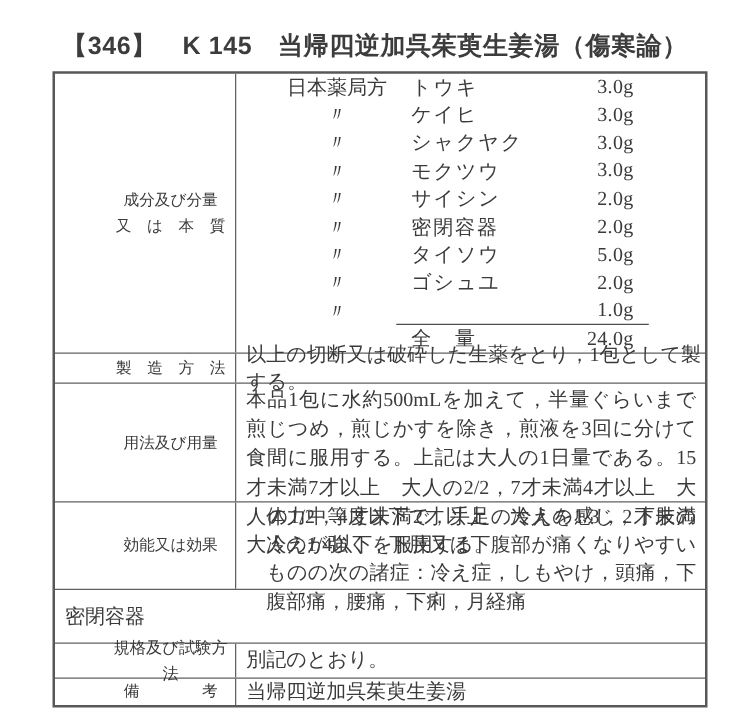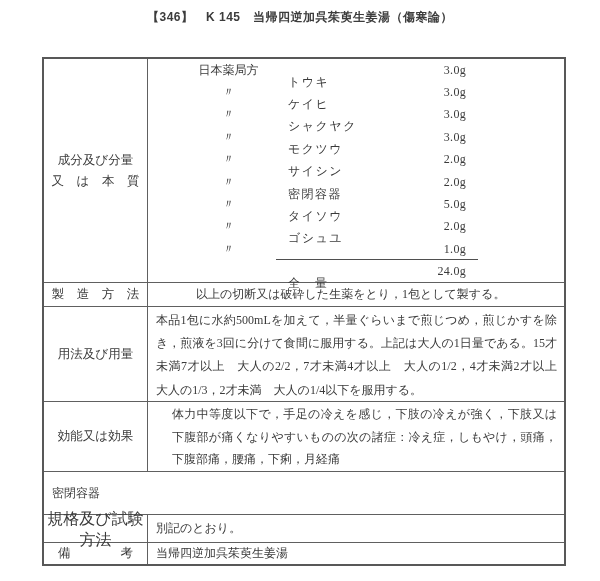--- a/index.html
+++ b/index.html
@@ -3,53 +3,53 @@
 <meta charset="utf-8">
 <style>
   html,body{margin:0;padding:0;}
   body{
     width:600px;height:581px;background:#ffffff;position:relative;
     font-family:"Liberation Serif","DejaVu Serif",serif;
     color:#3a3a3a;
     -webkit-font-smoothing:antialiased;
   }
   .title{
-    position:absolute;top:9px;left:0;width:600px;text-align:center;
+    position:absolute;top:23px;left:0;width:600px;text-align:center;
     font-family:"Liberation Sans","DejaVu Sans",sans-serif;
-    font-size:12px;font-weight:600;letter-spacing:0.5px;color:#3c3c3c;
+    font-size:20px;font-weight:600;letter-spacing:0.5px;color:#3c3c3c;
   }
   .doc-table{
     position:absolute;left:42px;top:57px;width:520px;
     border:2px solid #585858;background:#fff;
   }
   .row{display:flex;}
   .row + .row{border-top:1.6px solid #606060;}
   .label-cell{
     width:103px;min-width:103px;max-width:103px;
     border-right:1.7px solid #606060;
     display:flex;flex-direction:column;align-items:center;justify-content:center;
-    font-size:12.5px;line-height:21px;text-align:center;color:#3a3a3a;
+    font-size:12.5px;line-height:21px;text-align:center;color:#3a3a3a;padding-left:41px;
   }
-  .label-cell .tight{font-size:16px;letter-spacing:0;}
-  .value-cell{flex:1;position:relative;font-size:12px;color:#3a3a3a;}
+  .label-cell .tight{font-size:13px;letter-spacing:0;font-family:Liberation Mono, monospace;}
+  .value-cell{flex:1;position:relative;font-size:16px;color:#3a3a3a;}
   .r-comp{height:223px;}
-  .r-manu{height:23px;gap:40px;}
+  .r-manu{height:23px;}
   .r-usage{height:94px;}
   .r-effect{height:69px;}
   .r-storage{height:42px;}
   .r-spec{height:27px;}
   .r-note{height:21px;}
   .ing-list{position:relative;}
   .ing-line{position:relative;height:22.4px;}
   .ing-source{
     position:absolute;left:0;top:0;width:161px;height:22.4px;
     display:flex;align-items:center;justify-content:center;
   }
   .ing-name{
-    position:absolute;left:140px;top:12px;height:22.4px;
+    position:absolute;left:140px;top:0;height:22.4px;
     display:flex;align-items:center;letter-spacing:1.5px;
   }
   .ing-amount{
     position:absolute;left:238px;top:0;width:80px;height:22.4px;
     display:flex;align-items:center;justify-content:flex-end;letter-spacing:0.3px;
   }
   .underline-bar{
     position:absolute;left:128px;bottom:0.5px;width:202px;height:0;
     border-bottom:1.6px solid #4f4f4f;
   }

